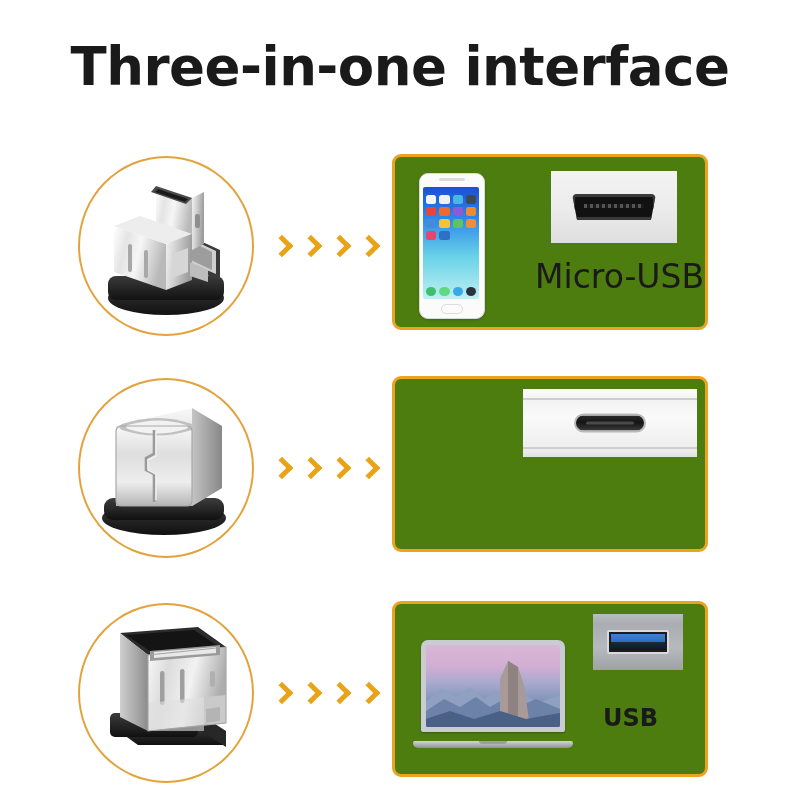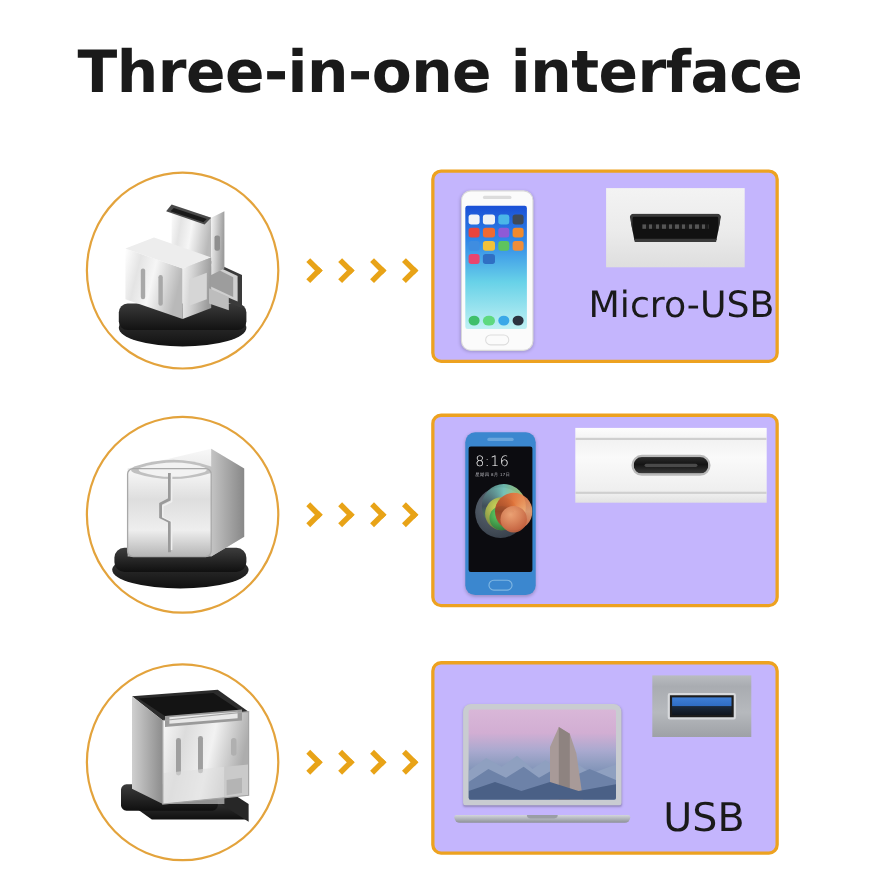--- a/index.html
+++ b/index.html
@@ -60,21 +60,21 @@
     transform:rotate(45deg);
   }
 
   
   .panel{
     position:absolute;left:392px;top:4px;
     width:316px;height:176px;
     border:3px solid #eda220;
     border-radius:9px;
     box-sizing:border-box;
-    background:#c4b5fd;
+    background:#4d7c0f;
   }
   .panel-inner{position:absolute;inset:0;}
 
   
   .device{position:absolute;}
 
   
   .phone-w{
     left:24px;top:16px;width:66px;height:146px;
     background:#fbfbfb;border:1.6px solid #d9d9d9;border-radius:9px;
@@ -212,21 +212,21 @@
   }
 
   
   .port-label{
     position:absolute;color:#1a1a1a;
     font-family:"DejaVu Sans","Liberation Sans",sans-serif;
     white-space:nowrap;
   }
   .lbl-micro{left:140px;top:100px;font-size:33px;font-weight:400;}
   .lbl-typec{left:148px;top:96px;font-size:37px;font-weight:400;letter-spacing:1px;}
-  .lbl-usb{left:208px;top:100px;font-size:36px;font-weight:400;margin-top:19px;}
+  .lbl-usb{left:208px;top:100px;font-size:24px;font-weight:700;}
 </style>
 </head>
 <body>
 
 <div class="page">
 
   <div class="title">Three-in-one interface</div>
 
   <div class="row row-1">
 
@@ -365,36 +365,20 @@
     <div class="arrows">
       <span class="chev"></span>
       <span class="chev"></span>
       <span class="chev"></span>
       <span class="chev"></span>
     </div>
 
     <div class="panel">
       <div class="panel-inner">
 
-        <div class="device phone-b">
-          <div class="notch"></div>
-          <div class="screen">
-            <div class="lock-time">8:16</div>
-            <div class="lock-date">星期四 8月 17日</div>
-            <div class="rings">
-              <span class="ring" style="width:46px;height:46px;left:0;top:3px;background:radial-gradient(circle at 40% 35%,#6b7683,#2d3640);"></span>
-              <span class="ring" style="width:40px;height:40px;left:6px;top:0;background:conic-gradient(#7ad3c6,#d8e05a,#5ad86a,#3e4a56,#7ad3c6);opacity:.85;"></span>
-              <span class="ring" style="width:30px;height:30px;left:9px;top:12px;background:radial-gradient(circle at 35% 30%,#d8e05a,#4a5a30);"></span>
-              <span class="ring" style="width:22px;height:22px;left:13px;top:20px;background:radial-gradient(circle at 40% 35%,#5ad86a,#1d5a2a);"></span>
-              <span class="ring" style="width:34px;height:34px;left:18px;top:8px;background:conic-gradient(#e8703a,#f0a97a,#d85a3a,#9c3a22,#e8703a);opacity:.9;"></span>
-              <span class="ring" style="width:24px;height:24px;left:23px;top:20px;background:radial-gradient(circle at 38% 32%,#f0a97a,#b4492a);"></span>
-            </div>
-          </div>
-          <div class="home"></div>
-        </div>
 
         <div class="port-photo port-typec">
           <div class="typec-line" style="top:9px"></div>
           <div class="typec-line" style="top:58px"></div>
           <div class="typec-hole"></div>
         </div>
 
       </div>
     </div>
   </div>

